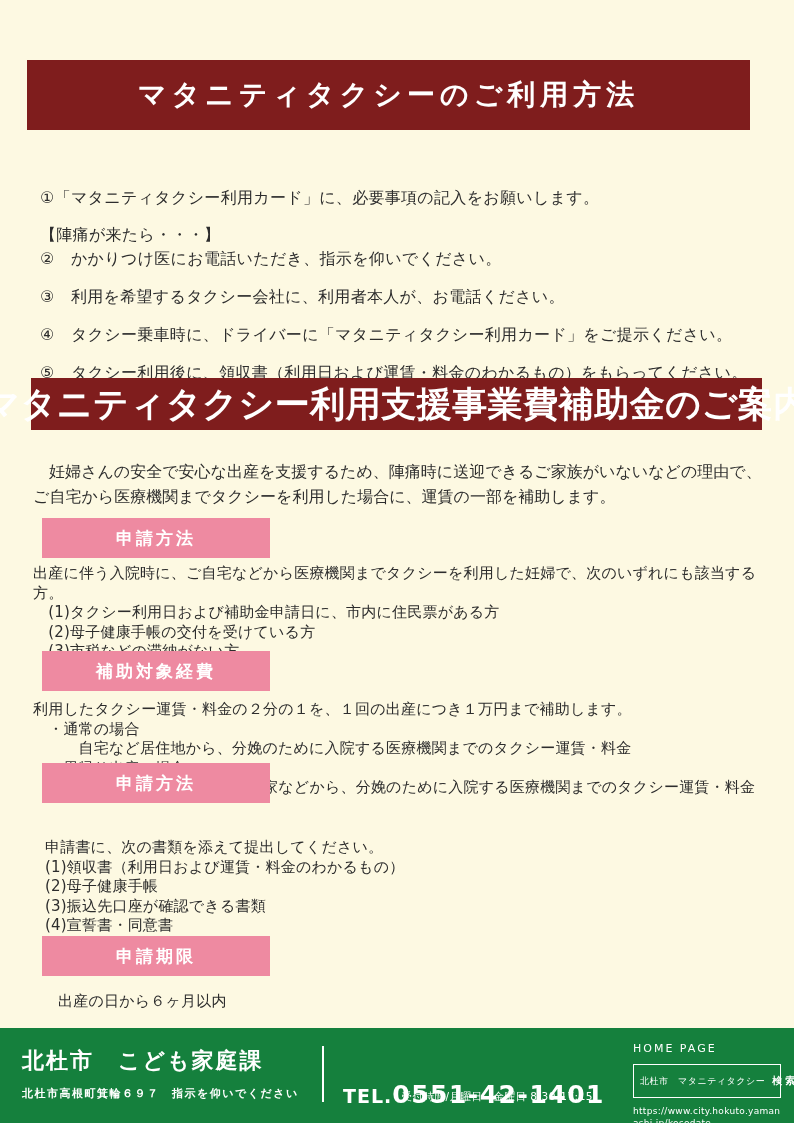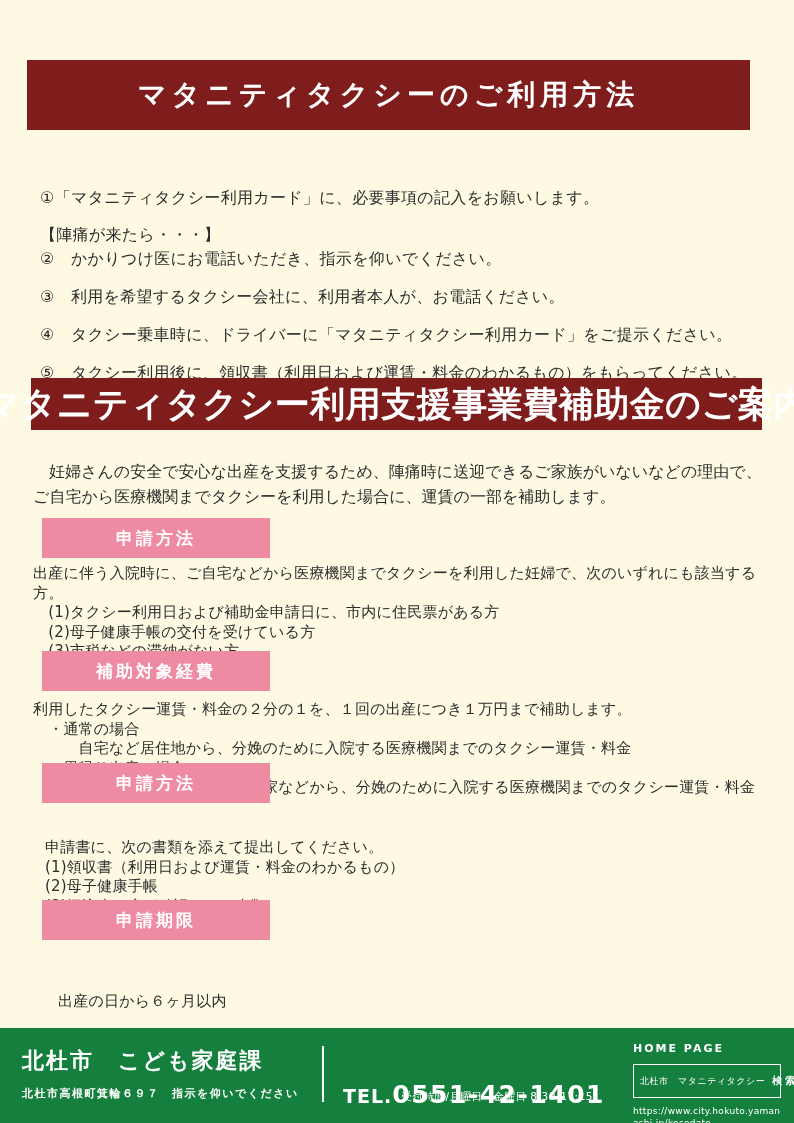--- a/index.html
+++ b/index.html
@@ -29,34 +29,34 @@
     background:#ee8aa1; color:#ffffff; font-weight:bold; font-size:17px;
     letter-spacing:3px; display:flex; align-items:center; justify-content:center;
   }
   .sec-body {
     position:absolute; left:33px; width:748px;
     font-size:15px; line-height:19.5px; letter-spacing:0.2px; white-space:pre-line;
   }
   .h1x { top:518px; } .b1x { top:564px; }
   .h2x { top:651px; } .b2x { top:700px; }
   .h3x { top:763px; } .b3x { top:838px; left:45px; }
-  .h4x { top:900px;text-align:right; } .b4x { top:992px; left:58px; }
+  .h4x { top:936px;text-align:right; } .b4x { top:992px; left:58px; }
   .footer {
     position:absolute; left:0; top:1028px; width:794px; height:95px;
     background:#15803d; color:#ffffff;
   }
   .dept { position:absolute; left:22px; top:18px; font-size:22px; font-weight:bold; letter-spacing:2px; white-space:nowrap; }
   .addr { position:absolute; left:22px; top:58px; font-size:11px; font-weight:bold; letter-spacing:1.5px; white-space:nowrap; }
   .fdiv { position:absolute; left:322px; top:18px; width:2px; height:56px; background:#ffffff; }
   .telrow { position:absolute; left:343px; top:26px; display:flex; align-items:baseline; white-space:nowrap; }
   .tel-label { font-size:19px; font-weight:bold; letter-spacing:1px;margin-top:31px; }
   .tel-num { font-size:25px; font-weight:bold; letter-spacing:1.5px; }
   .hours { position:absolute; left:343px; top:62px; width:250px; font-size:10.5px; text-align:right; letter-spacing:0.5px; white-space:nowrap; }
   .hp { position:absolute; left:633px; top:14px; width:148px; }
-  .hp-label { font-size:11px; letter-spacing:2px; font-weight:bold; }
+  .hp-label { font-size:11px; letter-spacing:2px; font-weight:normal; }
   .searchbox {
     margin-top:9px; border:1px solid #ffffff; height:23px;
     display:flex; align-items:center; padding:16px 6px; white-space:nowrap;
   }
   .searchbox .q { flex:1; font-size:9px; letter-spacing:0.5px; }
   .sdiv { width:2px; height:14px; background:#ffffff; margin:0 5px 0 2px; }
   .sbtn { font-size:10px; letter-spacing:3px; font-weight:bold; }
   .url { margin-top:7px; font-size:9px; line-height:12px; word-break:break-all; letter-spacing:0.3px; }
 </style>
 </head>

